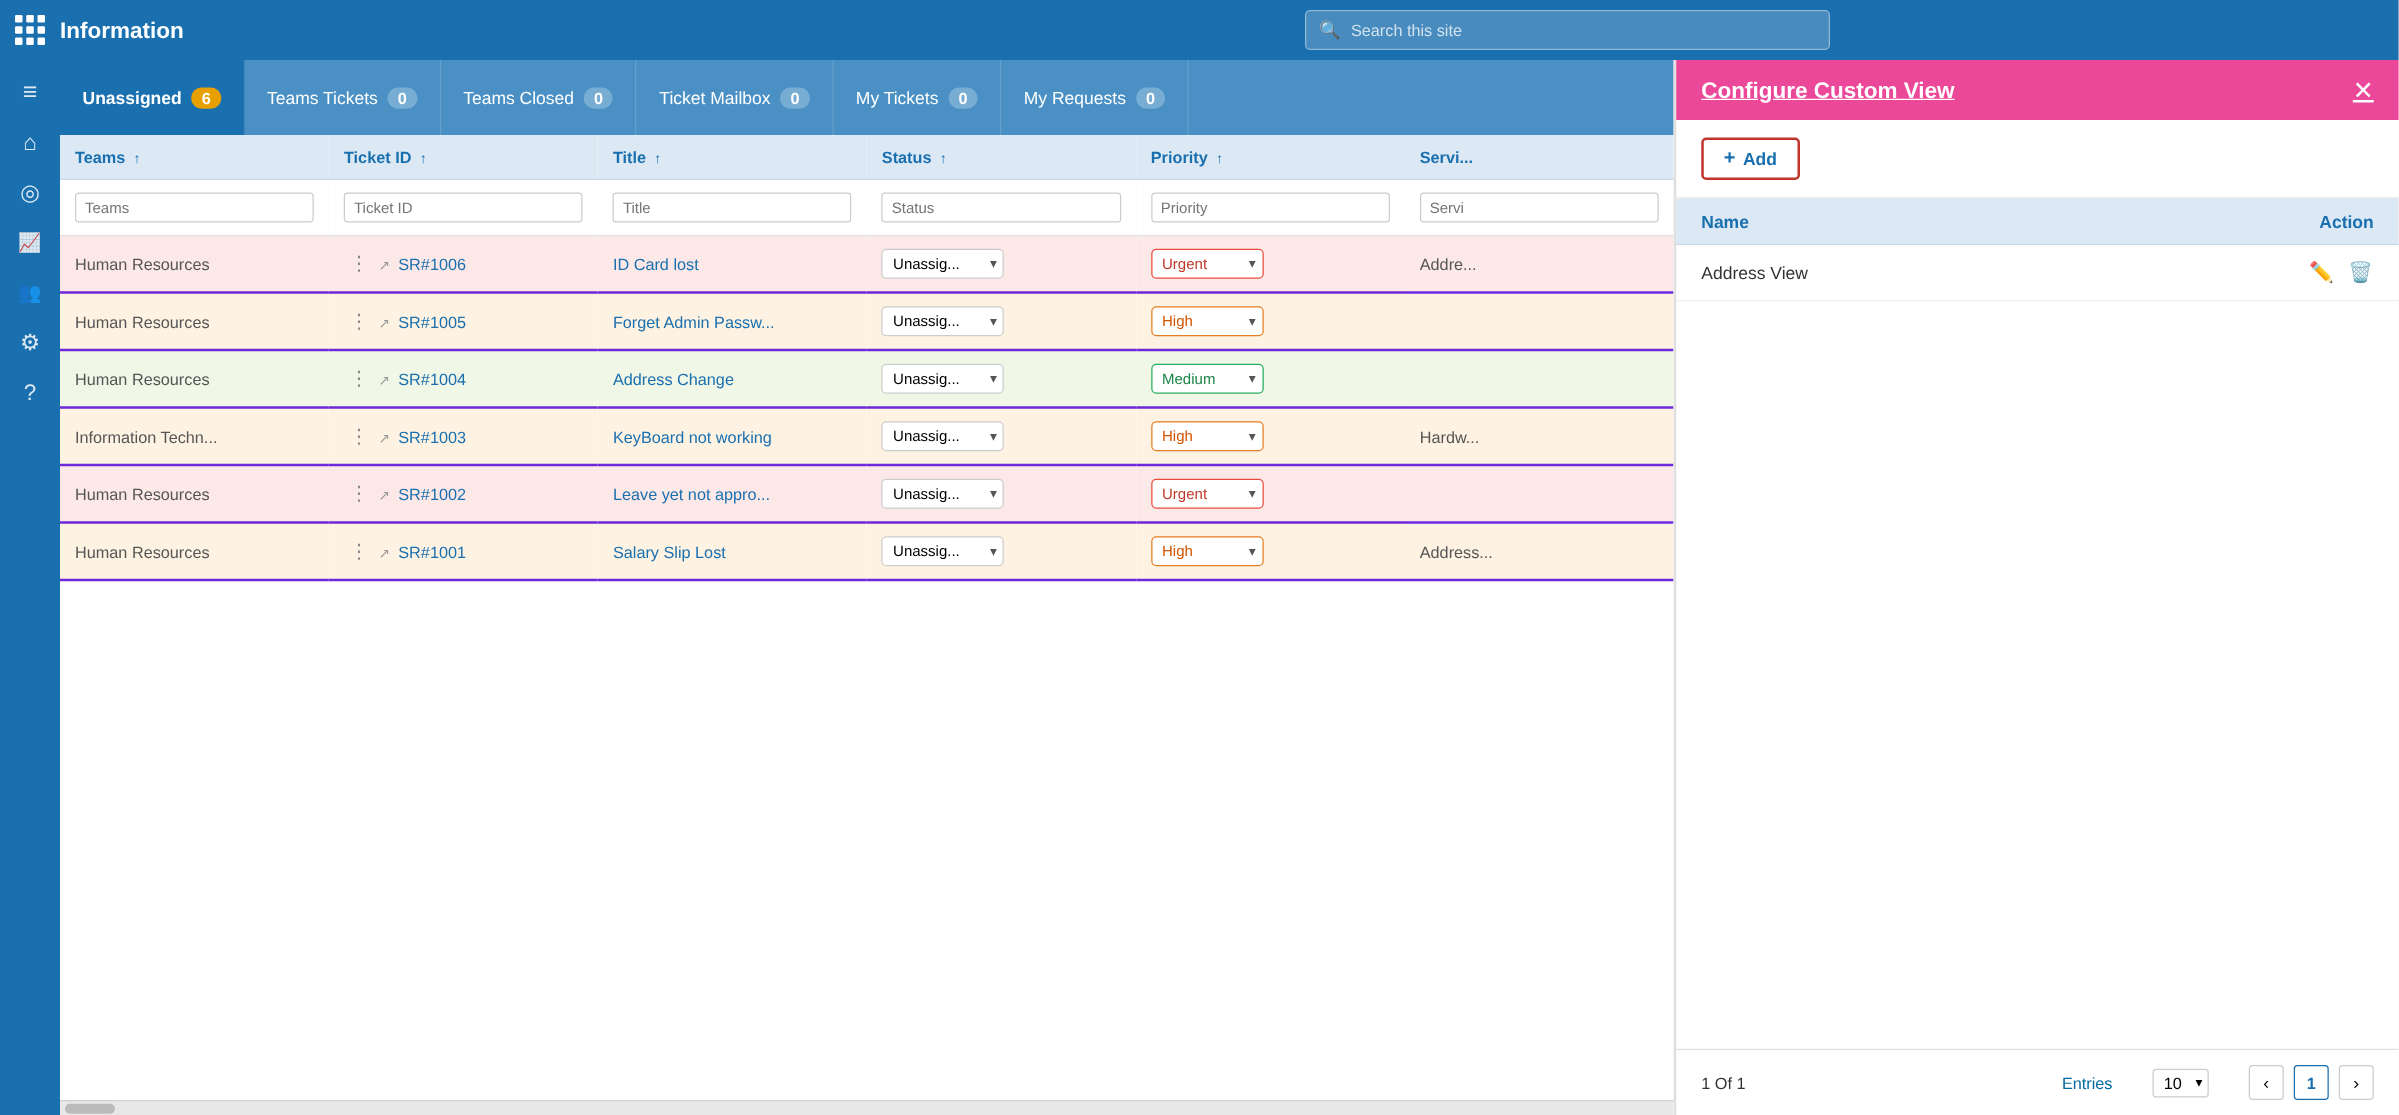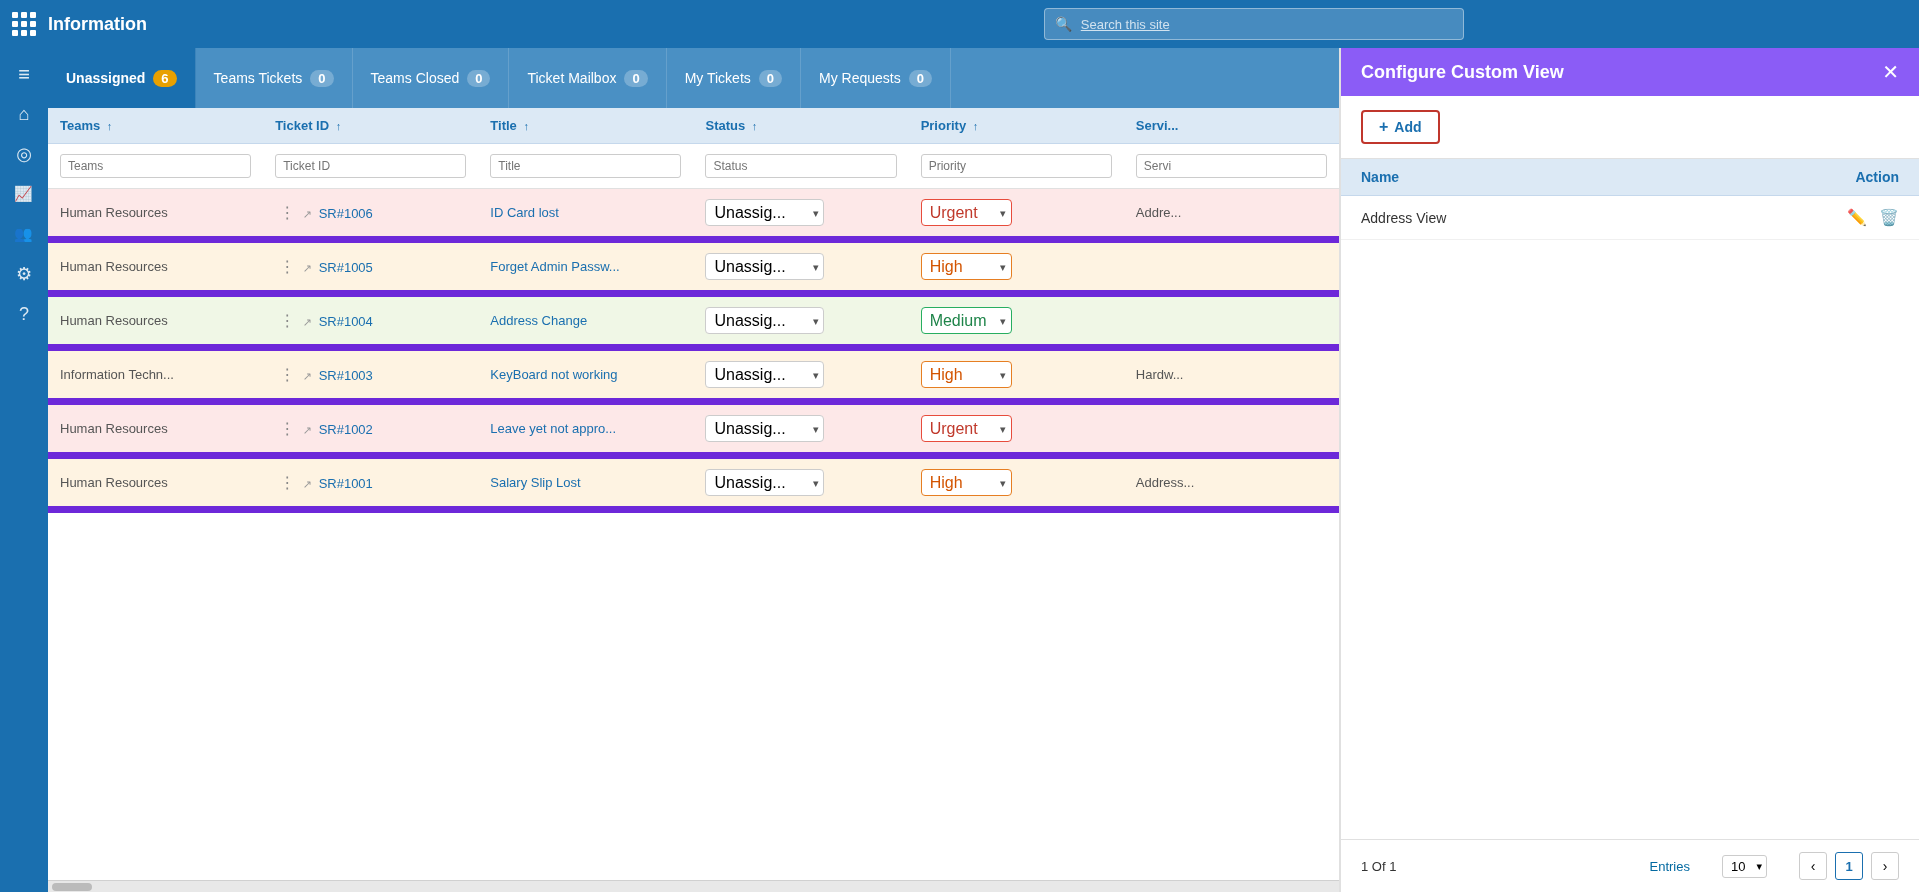--- a/index.html
+++ b/index.html
@@ -159,36 +159,36 @@
     .data-table thead th .sort-arrow { font-size: 11px; margin-left: 3px; }
     .filter-row td { background: white; padding: 4px 8px; border-bottom: 1px solid #e0e0e0; }
     .filter-input {
       border: 1px solid #ccc;
       border-radius: 3px;
       padding: 4px 7px;
       font-size: 12px;
       width: 100%;
       color: #555;
     }
-    .data-table tbody tr { border-bottom: 7px solid #6d28d9; }
+    .data-table tbody tr { border-bottom: 2px solid #6d28d9; }
     .data-table tbody tr:nth-child(even) { background: #fafafa; }
     .data-table td { padding: 10px 12px; vertical-align: middle; }
 
     
     .row-urgent { background: #fde8e8 !important; }
     .row-high { background: #fef3e2 !important; }
     .row-medium { background: #f0f7e6 !important; }
 
     .ticket-link { color: #1a6faf; text-decoration: none; font-weight: 500; cursor: pointer; }
 
     .status-dropdown, .priority-dropdown {
       border: 1px solid #ccc;
       border-radius: 4px;
       padding: 4px 24px 4px 8px;
-      font-size: 16px;
+      font-size: 12px;
       background: white;
       appearance: none;
       cursor: pointer;
       min-width: 90px;
       position: relative;
     }
     .dropdown-wrap {
       position: relative;
       display: inline-block;
     }
@@ -214,28 +214,29 @@
     .right-panel {
       width: 580px;
       background: white;
       border-left: 2px solid #e0e0e0;
       display: flex;
       flex-direction: column;
       flex-shrink: 0;
       height: 100%;
     }
     .panel-header {
-      background: #8b5cf6;
+      background: #ec4899;
       color: white;
       padding: 0 20px;
       height: 48px;
       display: flex;
       align-items: center;
       justify-content: space-between;
       flex-shrink: 0;
+      text-decoration: underline;
     }
     .panel-title { font-size: 18px; font-weight: 600; }
     .panel-close { background: none; border: none; color: white; font-size: 20px; cursor: pointer; }
 
     .panel-body { flex: 1; display: flex; flex-direction: column; }
 
     .add-btn-row { padding: 14px 20px; border-bottom: 1px solid #e0e0e0; }
     .add-btn {
       border: 2px solid #c0362c;
       border-radius: 4px;
@@ -319,21 +320,21 @@
     <span></span>
       <span></span>
       <span></span>
     <span></span>
       <span></span>
       <span></span>
   </div>
   <span class="top-nav-title">Information</span>
   <div class="top-nav-search">
     <span style="font-size:14px;">🔍</span>
-    <span style="color:rgba(255,255,255,0.75); font-size:13px;text-decoration:underline;">Search this site</span>
+    <span style="color:rgba(255,255,255,0.75); font-size:13px;">Search this site</span>
   </div>
 </div>
 
 <div class="layout">
 
   <div class="sidebar">
     <div class="sidebar-icon menu-btn">≡</div>
     <div class="sidebar-icon">⌂</div>
     <div class="sidebar-icon">◎</div>
     <div class="sidebar-icon" style="font-size:15px;">📈</div>

